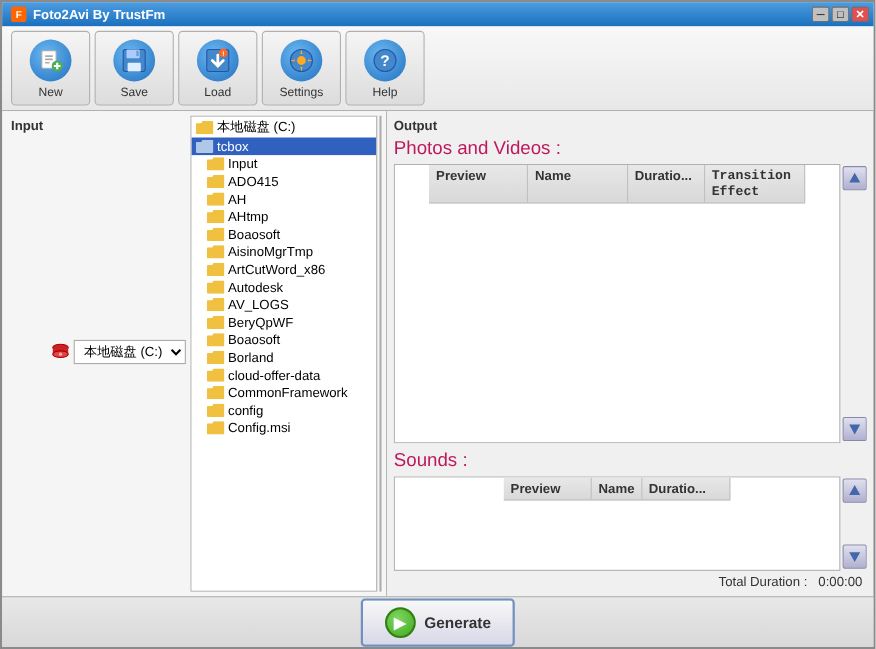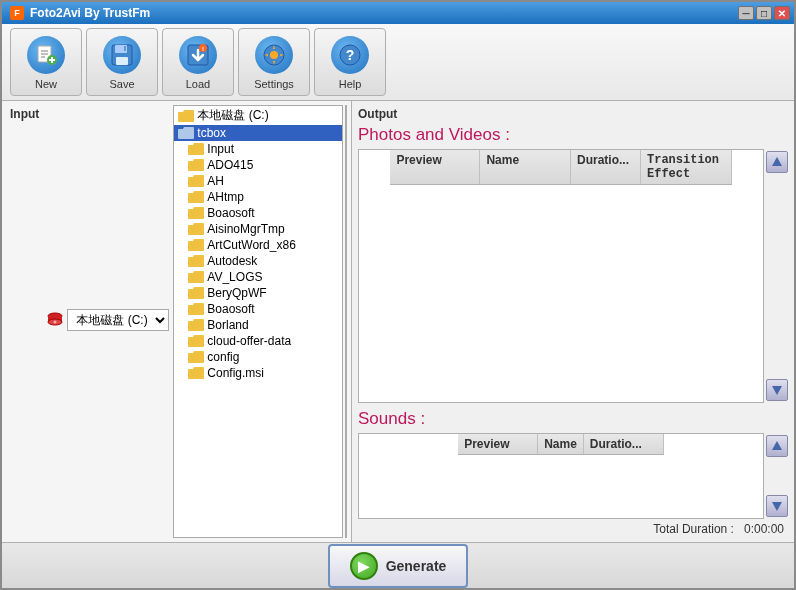--- a/index.html
+++ b/index.html
@@ -561,20 +561,26 @@
           <div class="tree-item" style="padding-left:14px">
             <svg width="16" height="12" viewBox="0 0 16 12" style="margin-right:3px;flex-shrink:0">
               <path d="M0 3 Q0 2 1 2 L5 2 L6 0 L15 0 Q16 0 16 1 L16 11 Q16 12 15 12 L1 12 Q0 12 0 11 Z" fill="#f0c040"></path>
             </svg>
             <span>cloud-offer-data</span>
           </div>
           <div class="tree-item" style="padding-left:14px">
             <svg width="16" height="12" viewBox="0 0 16 12" style="margin-right:3px;flex-shrink:0">
               <path d="M0 3 Q0 2 1 2 L5 2 L6 0 L15 0 Q16 0 16 1 L16 11 Q16 12 15 12 L1 12 Q0 12 0 11 Z" fill="#f0c040"></path>
             </svg>
+            <span>CommonFramework</span>
+          </div>
+          <div class="tree-item" style="padding-left:14px">
+            <svg width="16" height="12" viewBox="0 0 16 12" style="margin-right:3px;flex-shrink:0">
+              <path d="M0 3 Q0 2 1 2 L5 2 L6 0 L15 0 Q16 0 16 1 L16 11 Q16 12 15 12 L1 12 Q0 12 0 11 Z" fill="#f0c040"></path>
+            </svg>
             <span>config</span>
           </div>
           <div class="tree-item" style="padding-left:14px">
             <svg width="16" height="12" viewBox="0 0 16 12" style="margin-right:3px;flex-shrink:0">
               <path d="M0 3 Q0 2 1 2 L5 2 L6 0 L15 0 Q16 0 16 1 L16 11 Q16 12 15 12 L1 12 Q0 12 0 11 Z" fill="#f0c040"></path>
             </svg>
             <span>Config.msi</span>
           </div>
         </div>
 

